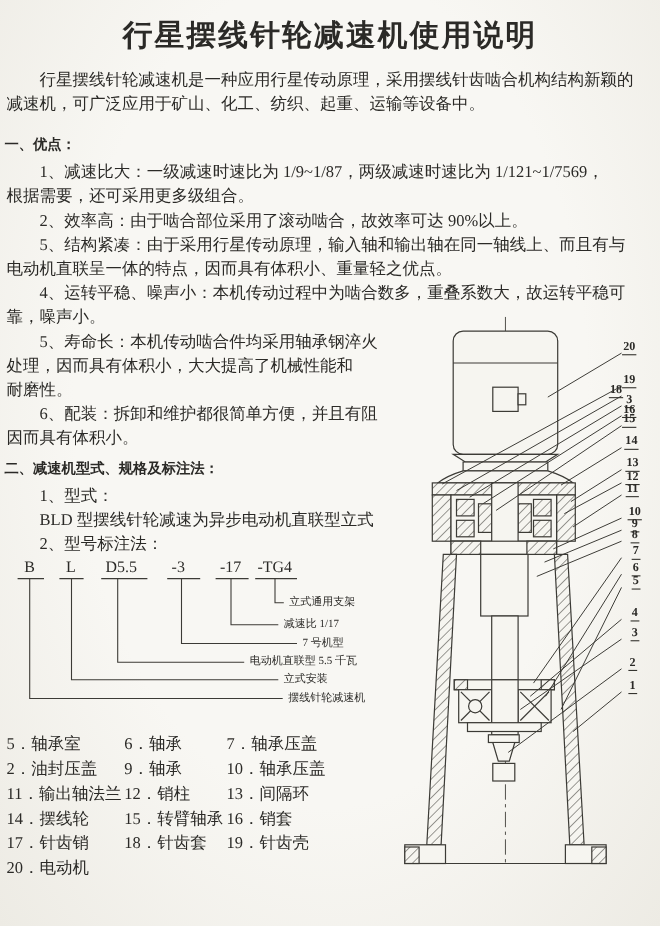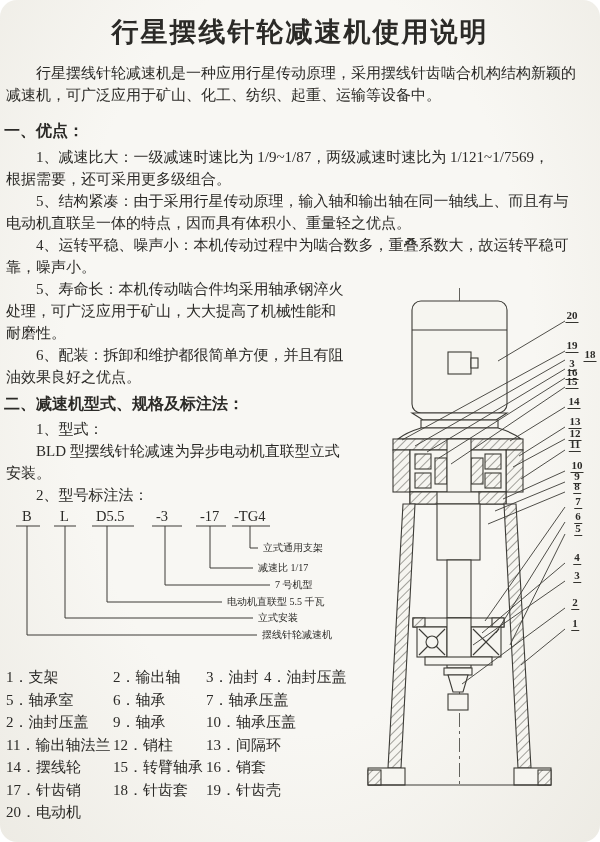--- a/index.html
+++ b/index.html
@@ -1,25 +1,25 @@
 <!DOCTYPE html>
 <html><head>
 <meta charset="utf-8">
 <style>
   html,body{margin:0;padding:0;}
   body{width:600px;height:842px;overflow:hidden;
        font-family:"Liberation Serif","DejaVu Serif",serif;}
   .page{position:relative;width:600px;height:842px;
         background:radial-gradient(ellipse at 50% 42%, #f8f7f3 55%, #edebe4 100%);
-        color:#2b2a27;border-radius:17px;}
+        color:#2b2a27;}
   .title{padding-top:12px;text-align:center;font-size:27px;font-weight:bold;
          letter-spacing:2px;height:40px;line-height:40px;}
   .ln{height:22px;line-height:22px;font-size:15px;margin:0 6px;white-space:nowrap;}
   .ind{text-indent:2em;}
-  .h{font-size:16px;font-weight:bold;margin:0 4px;white-space:nowrap;}
+  .h{font-size:13px;font-weight:bold;margin:0 4px;white-space:nowrap;}
   .h1{height:30px;line-height:30px;margin-top:10px;}
   .h2{height:28px;line-height:28px;margin-top:2px;}
   .intro{margin-top:10px;}
   
   .code-diagram{position:relative;margin-left:8px;width:380px;height:152px;}
   .code-diagram svg{position:absolute;left:0;top:0;}
   .code{position:absolute;top:2px;font-size:14.5px;white-space:nowrap;}
   .clabel{position:absolute;font-size:10px;height:16px;line-height:16px;white-space:nowrap;}
   
   .drawing{position:absolute;left:345px;top:288px;width:250px;height:512px;}
@@ -42,37 +42,37 @@
   <div class="intro">
     <div class="ln ind">行星摆线针轮减速机是一种应用行星传动原理，采用摆线针齿啮合机构结构新颖的</div>
     <div class="ln">减速机，可广泛应用于矿山、化工、纺织、起重、运输等设备中。</div>
   </div>
 
   <div class="h h1">一、优点：</div>
 
   <div>
     <div class="ln ind">1、减速比大：一级减速时速比为 1/9~1/87，两级减速时速比为 1/121~1/7569，</div>
     <div class="ln">根据需要，还可采用更多级组合。</div>
+    <div class="ln ind">2、效率高：由于啮合部位采用了滚动啮合，故效率可达 90%以上。</div>
     <div class="ln ind">5、结构紧凑：由于采用行星传动原理，输入轴和输出轴在同一轴线上、而且有与</div>
     <div class="ln">电动机直联呈一体的特点，因而具有体积小、重量轻之优点。</div>
     <div class="ln ind">4、运转平稳、噪声小：本机传动过程中为啮合数多，重叠系数大，故运转平稳可</div>
     <div class="ln">靠，噪声小。</div>
     <div class="ln ind">5、寿命长：本机传动啮合件均采用轴承钢淬火</div>
-    <div class="ln">处理，可广泛应用于矿山，大大提高了机械性能和</div>
+    <div class="ln">处理，因而具有体积小，大大提高了机械性能和</div>
     <div class="ln">耐磨性。</div>
     <div class="ln ind">6、配装：拆卸和维护都很简单方便，并且有阻</div>
-    <div class="ln">油效果良好之优点。</div>
+    <div class="ln">因而具有体积小。</div>
   </div>
 
   <div class="h h2">二、减速机型式、规格及标注法：</div>
 
   <div>
     <div class="ln ind">1、型式：</div>
     <div class="ln ind">BLD 型摆线针轮减速为异步电动机直联型立式</div>
-    <div class="ln">安装。</div>
     <div class="ln ind">2、型号标注法：</div>
   </div>
 
   <div class="code-diagram">
     <svg width="380" height="152" viewBox="0 0 380 152">
       <g stroke="#3c3b36" stroke-width="1" fill="none">
         <line x1="8" y1="20" x2="32" y2="20"></line>
         <line x1="46" y1="20" x2="68" y2="20"></line>
         <line x1="84" y1="20" x2="126" y2="20"></line>
         <line x1="144" y1="20" x2="174" y2="20"></line>
@@ -95,26 +95,20 @@
     <span class="clabel" style="left:255px;top:34px">立式通用支架</span>
     <span class="clabel" style="left:250px;top:54px">减速比 1/17</span>
     <span class="clabel" style="left:267px;top:71px">7 号机型</span>
     <span class="clabel" style="left:219px;top:88px">电动机直联型 5.5 千瓦</span>
     <span class="clabel" style="left:250px;top:104px">立式安装</span>
     <span class="clabel" style="left:254px;top:121px">摆线针轮减速机</span>
   </div>
 
   <div class="parts">
     <div class="prow">
-      <span class="pcell c0">1．支架</span>
-      <span class="pcell c1">2．输出轴</span>
-      <span class="pcell c2">3．油封</span>
-      <span class="pcell c3">4．油封压盖</span>
-    </div>
-    <div class="prow">
       <span class="pcell c0">5．轴承室</span>
       <span class="pcell c1">6．轴承</span>
       <span class="pcell c2">7．轴承压盖</span>
     </div>
     <div class="prow">
       <span class="pcell c0">2．油封压盖</span>
       <span class="pcell c1">9．轴承</span>
       <span class="pcell c2">10．轴承压盖</span>
     </div>
     <div class="prow">
@@ -228,21 +222,21 @@
           <line x1="220" y1="246" x2="165" y2="357"></line>
           <line x1="220" y1="275" x2="137" y2="345"></line>
           <line x1="220" y1="293" x2="128" y2="357"></line>
           <line x1="220" y1="320" x2="117" y2="396"></line>
           <line x1="220" y1="341" x2="176" y2="377"></line>
         </g>
       </g>
     </svg>
     <span class="co" style="left:227px;top:21px">20</span>
     <span class="co" style="left:227px;top:51px">19</span>
-    <span class="co" style="left:245px;top:60px">18</span>
+    <span class="co" style="left:215px;top:60px">18</span>
     <span class="co" style="left:227px;top:69px">3</span>
     <span class="co" style="left:227px;top:78px">16</span>
     <span class="co" style="left:227px;top:87px">15</span>
     <span class="co" style="left:229px;top:107px">14</span>
     <span class="co" style="left:230px;top:127px">13</span>
     <span class="co" style="left:230px;top:139px">12</span>
     <span class="co" style="left:230px;top:150px">11</span>
     <span class="co" style="left:232px;top:171px">10</span>
     <span class="co" style="left:232px;top:182px">9</span>
     <span class="co" style="left:232px;top:192px">8</span>

